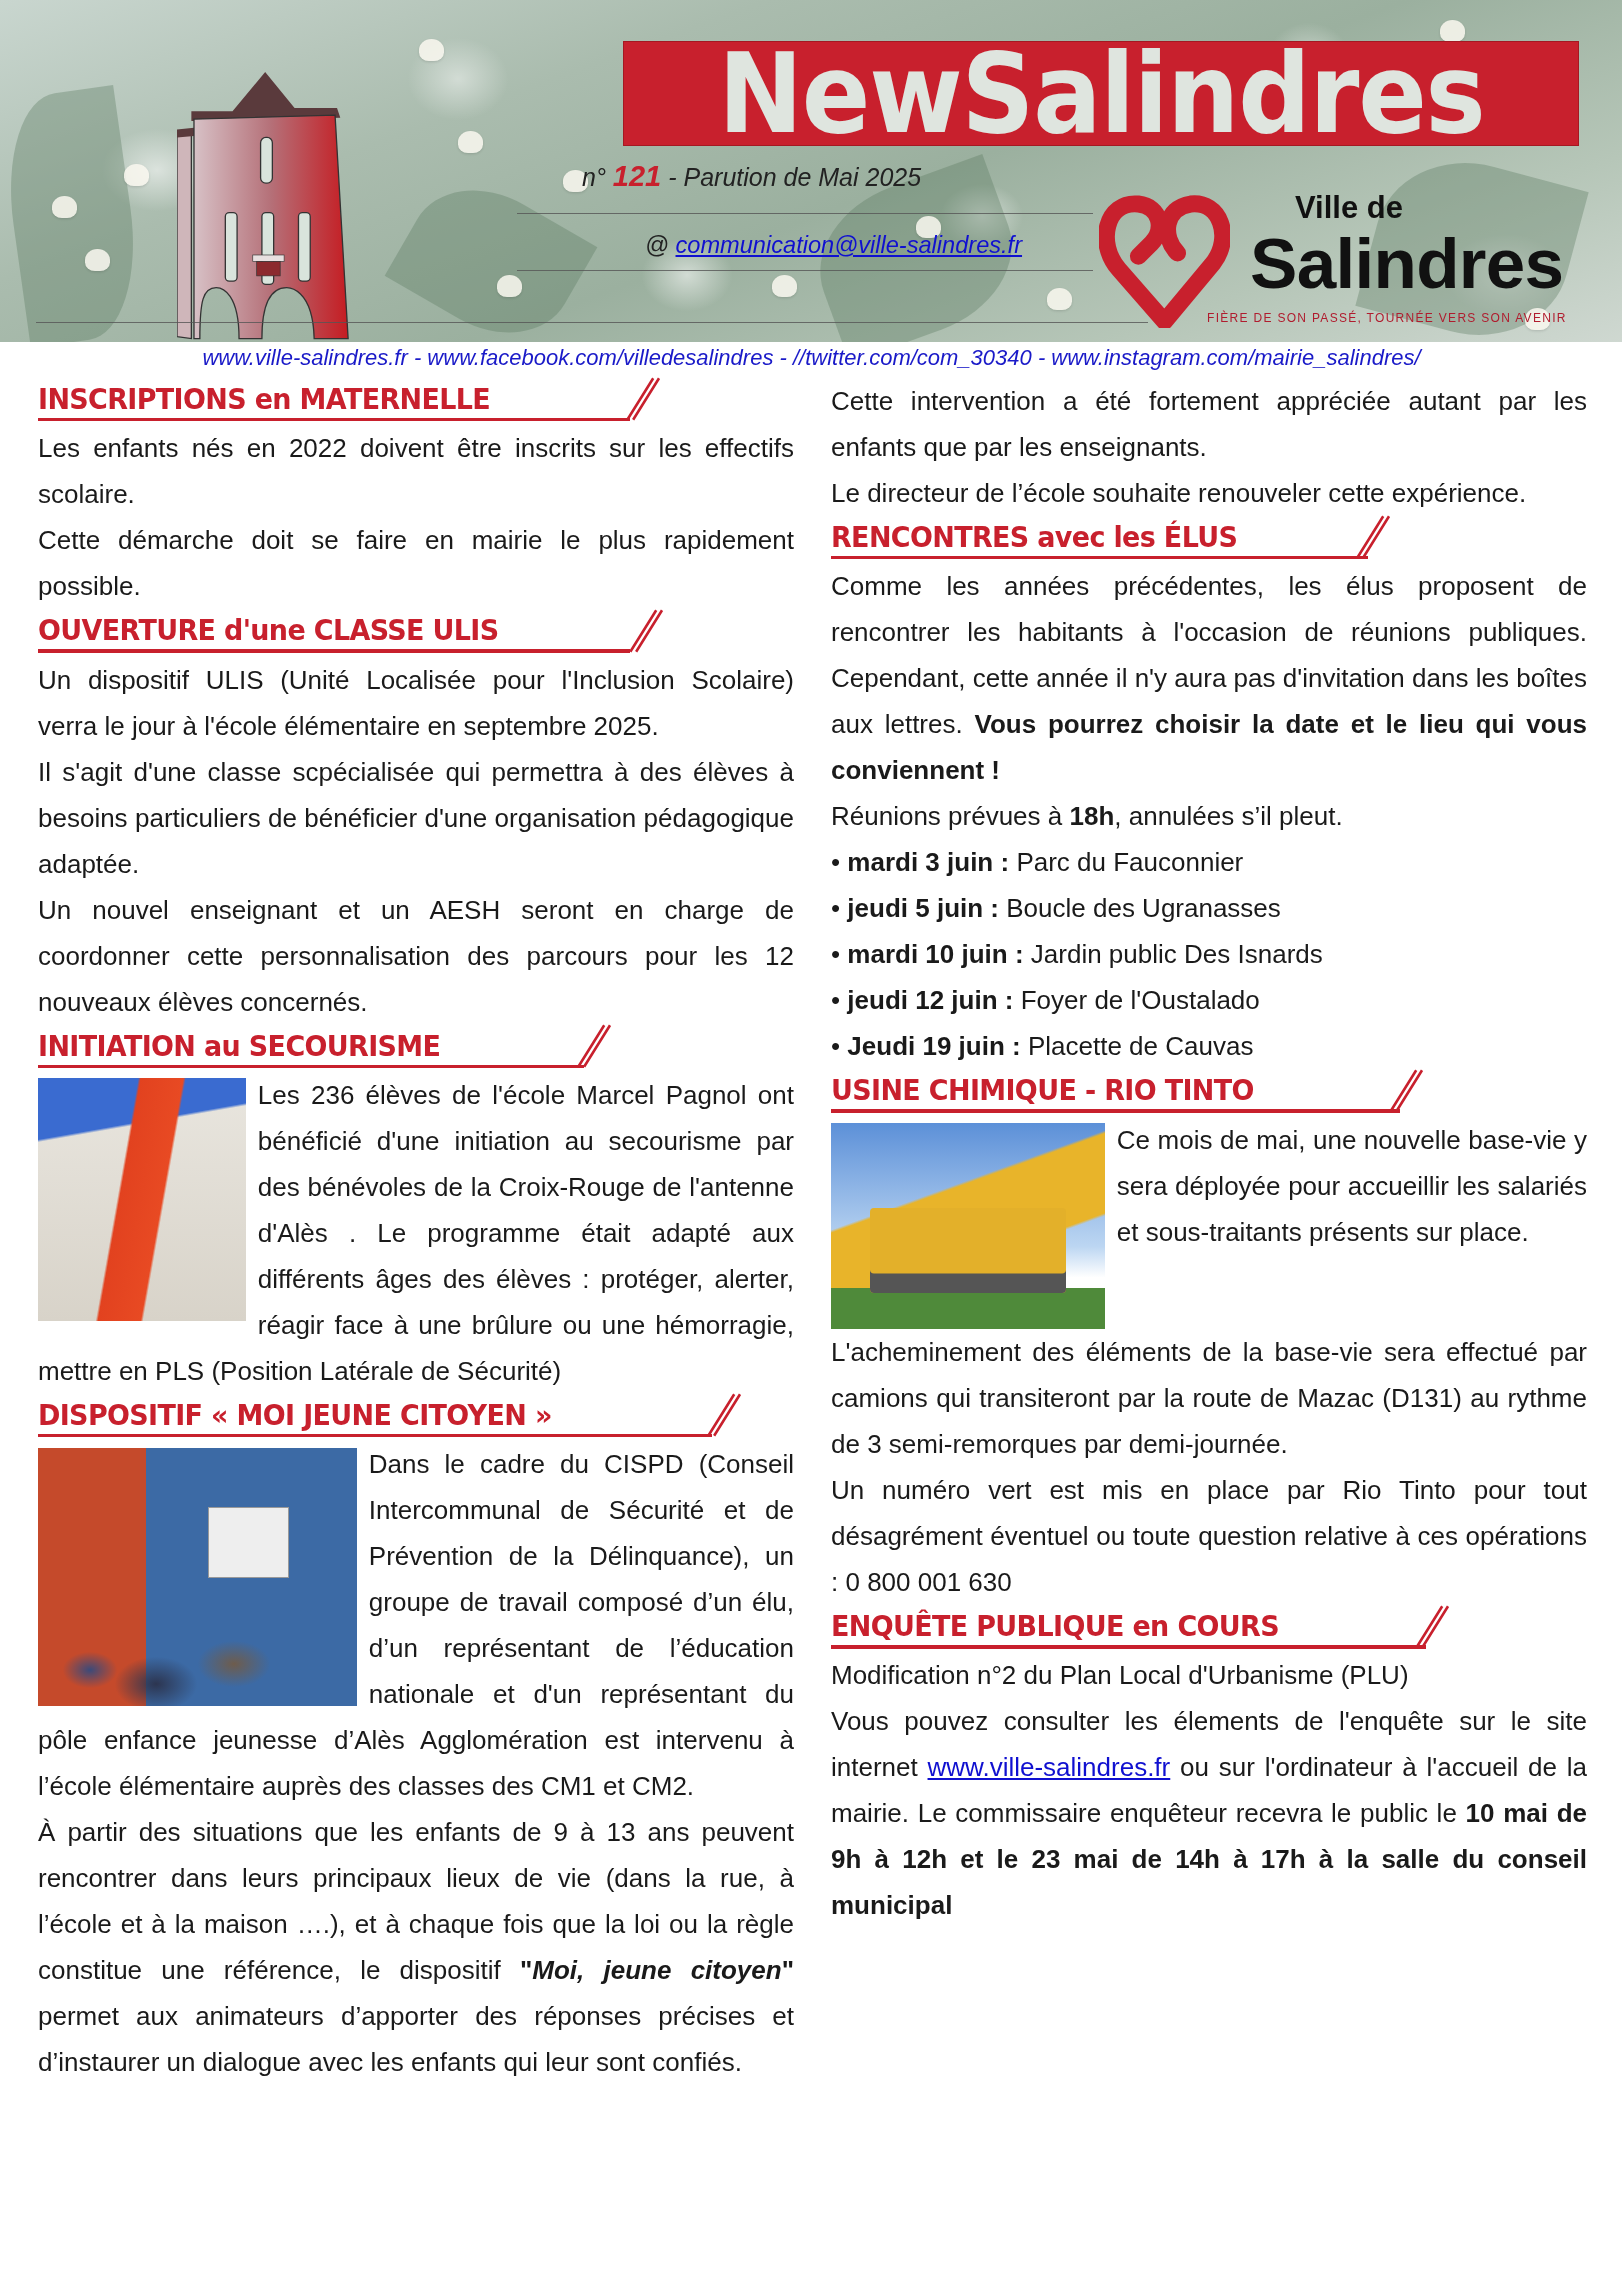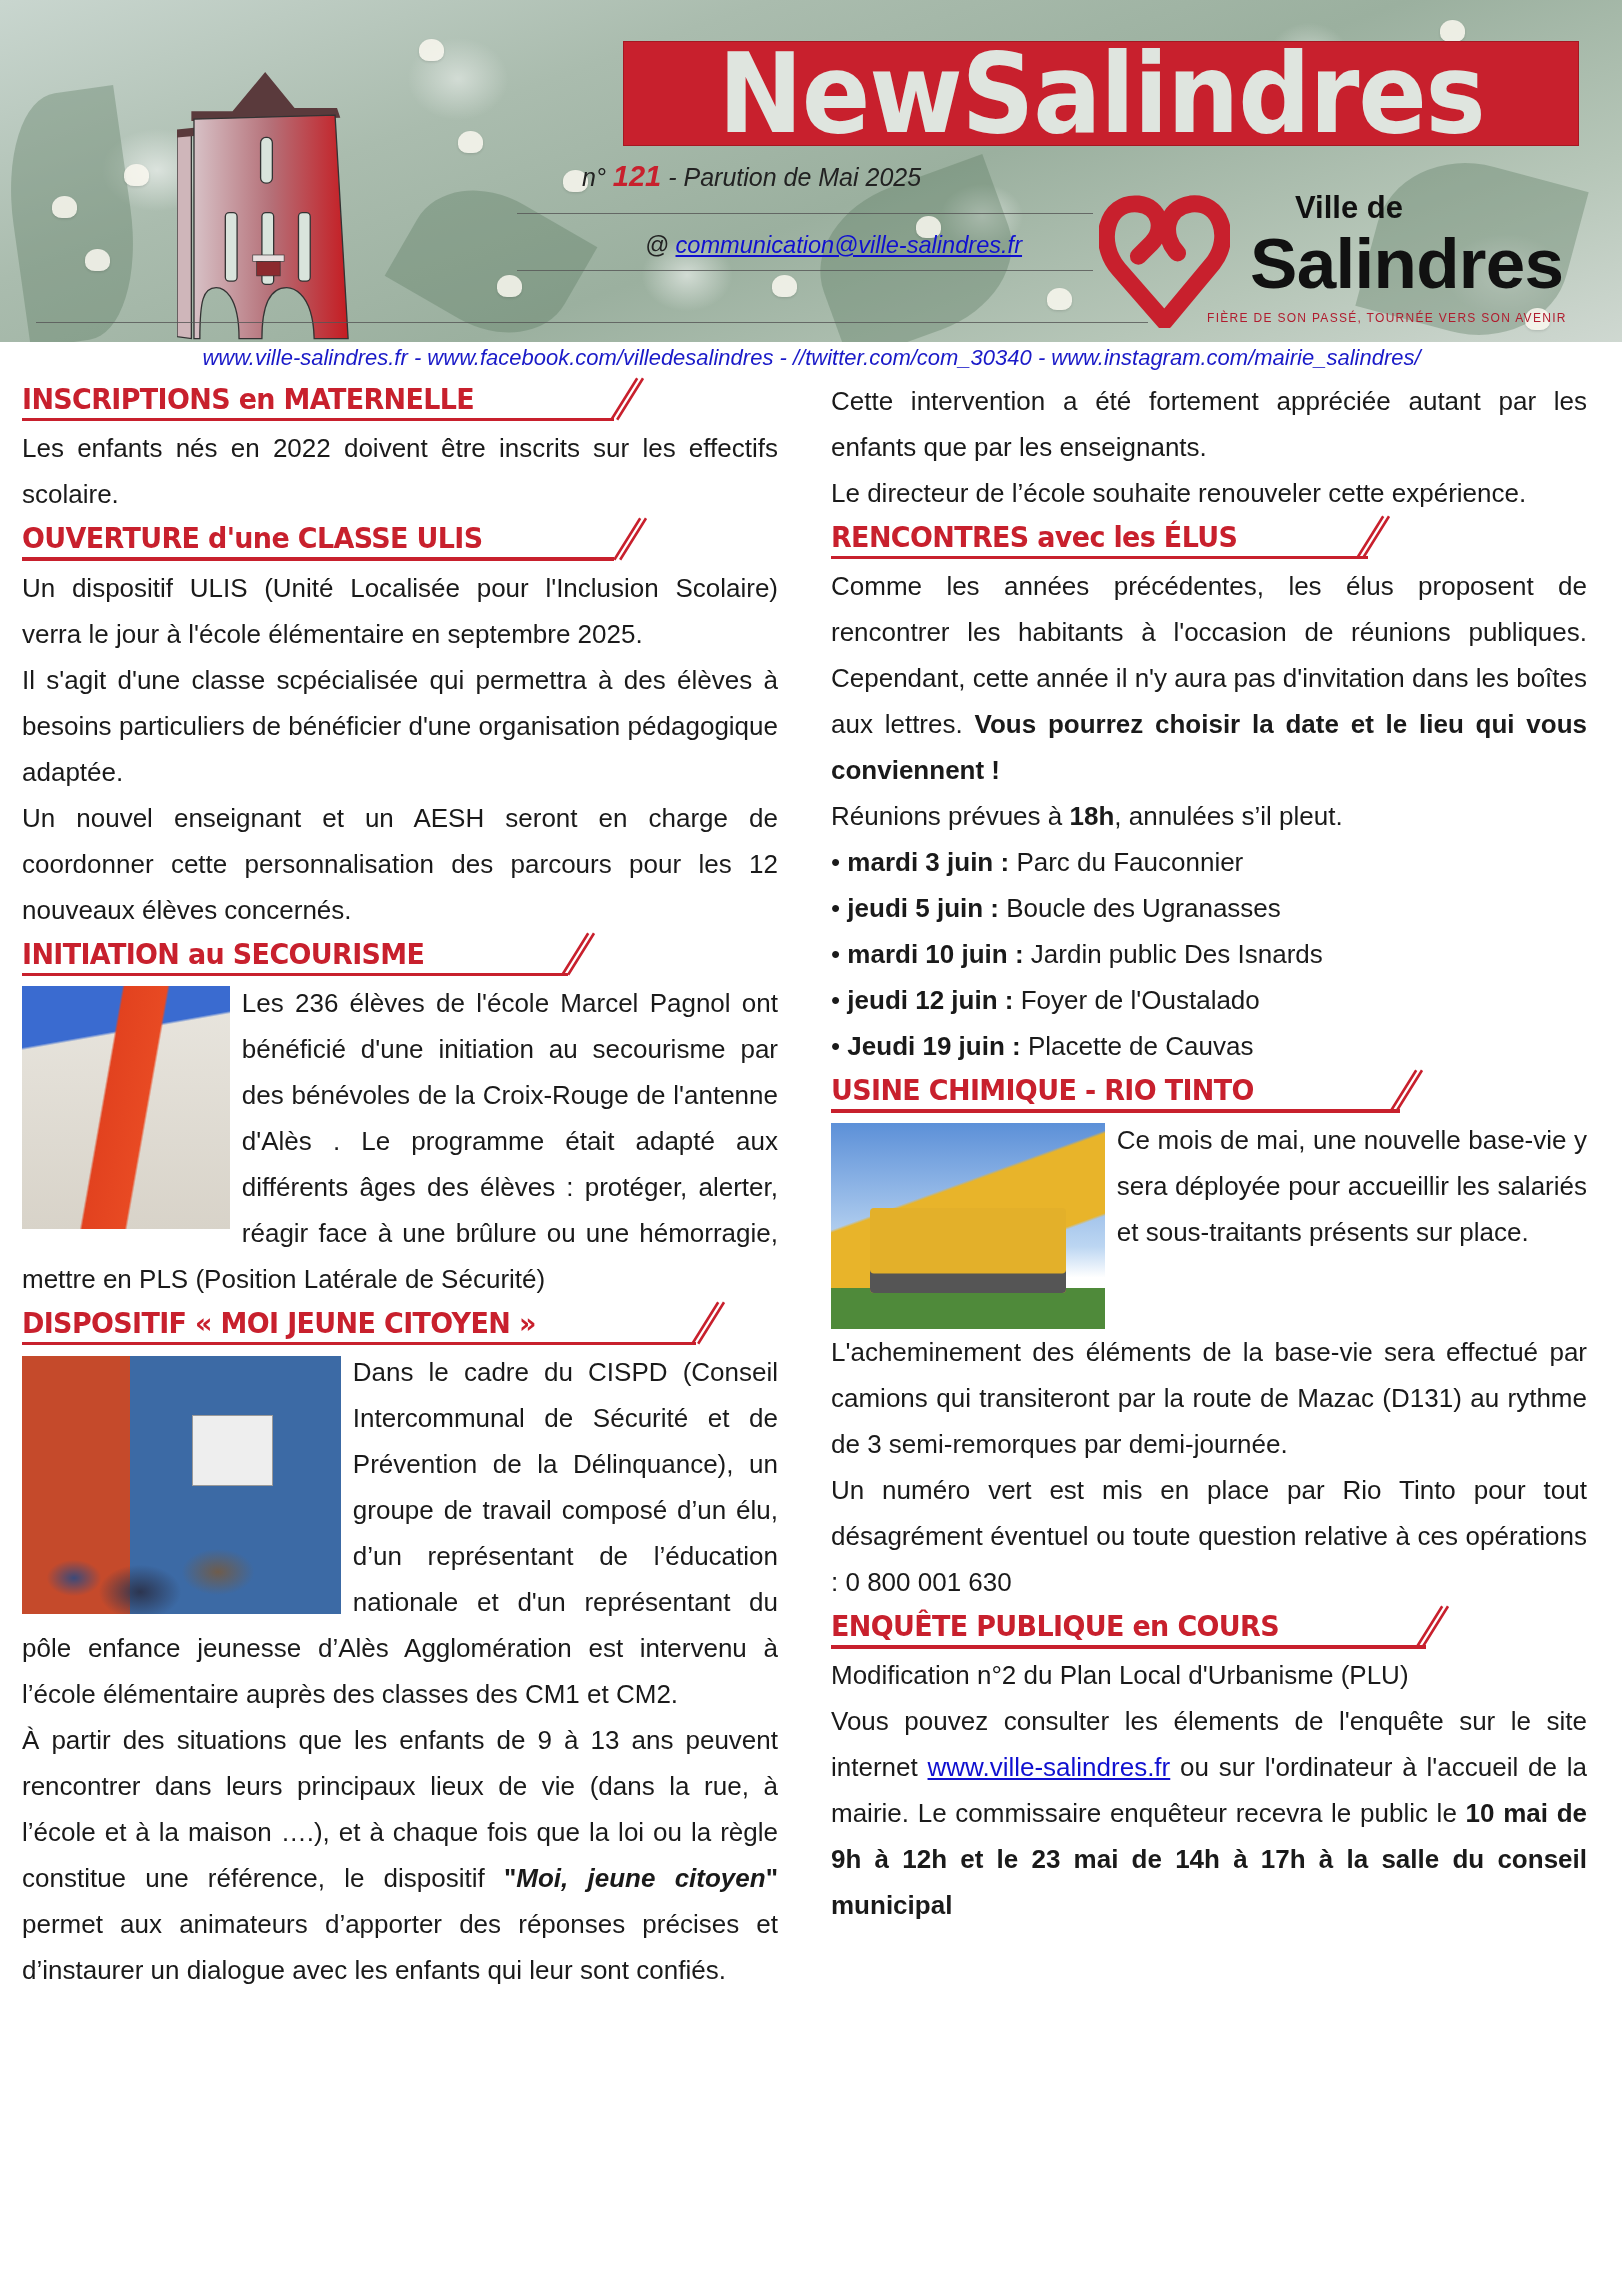--- a/index.html
+++ b/index.html
@@ -37,21 +37,21 @@
   .logo { position:absolute; left:1099px; top:190px; width:497px; height:144px; }
   .logo-villede { position:absolute; left:196px; top:0; font-size:31px; font-weight:bold; color:#111; }
   .logo-name { position:absolute; left:151px; top:33px; font-size:71px; font-weight:bold; color:#111; letter-spacing:-0.7px; }
   .logo-tag { position:absolute; left:108px; top:121px; font-size:12px; letter-spacing:1.3px; color:#b01c2e; }
 
   .links-bar { position:absolute; left:0; top:342px; width:1623px; height:31px; text-align:center;
     font-style:italic; font-size:22px; color:#1a1ac8; line-height:31px; }
 
   
   .col { position:absolute; top:378px; width:756px; }
-  .col-left { left:22px; }
+  .col-left { left:38px; }
   .col-right { left:831px; }
   .p { font-size:26px; line-height:46px; margin:0; text-align:justify; }
   .p b { font-weight:bold; }
 
   .heading { position:relative; height:46px; margin:0 0 1.3px 0; }
   .heading .ht { font-family:"DejaVu Sans", sans-serif; font-weight:bold; font-size:29px; color:#c8202d;
     letter-spacing:-0.7px; line-height:42px; white-space:nowrap; display:inline-block; transform:scaleX(.93); transform-origin:left; }
   .heading .rule { position:absolute; left:0; bottom:2.6px; height:3.3px; background:#c8202d; }
   .heading .slash { position:absolute; bottom:2.6px; width:39px; height:44px; }
 
@@ -155,20 +155,21 @@
 <div class="col col-left">
 
   <div class="heading">
     <span class="ht">INSCRIPTIONS en MATERNELLE</span>
     <div class="rule" style="width:592px"></div>
     <svg class="slash" style="left:586px" viewBox="0 0 60 68">
         <path d="M5,66 L45,2 M14,66 L54,2" stroke="#c8202d" stroke-width="4"></path>
       </svg>
   </div>
   <p class="p">Les enfants nés en 2022 doivent être inscrits sur les effectifs scolaire.</p>
+  <p class="p">Cette démarche doit se faire en mairie le plus rapidement possible.</p>
 
   <div class="heading">
     <span class="ht">OUVERTURE d'une CLASSE ULIS</span>
     <div class="rule" style="width:592px"></div>
     <svg class="slash" style="left:589px" viewBox="0 0 60 68">
         <path d="M5,66 L45,2 M14,66 L54,2" stroke="#c8202d" stroke-width="4"></path>
       </svg>
   </div>
   <p class="p">Un dispositif ULIS (Unité Localisée pour l'Inclusion Scolaire) verra le jour à l'école élémentaire en septembre 2025.</p>
   <p class="p">Il s'agit d'une classe scpécialisée qui permettra à des élèves à besoins particuliers de bénéficier d'une organisation pédagogique adaptée.</p>

